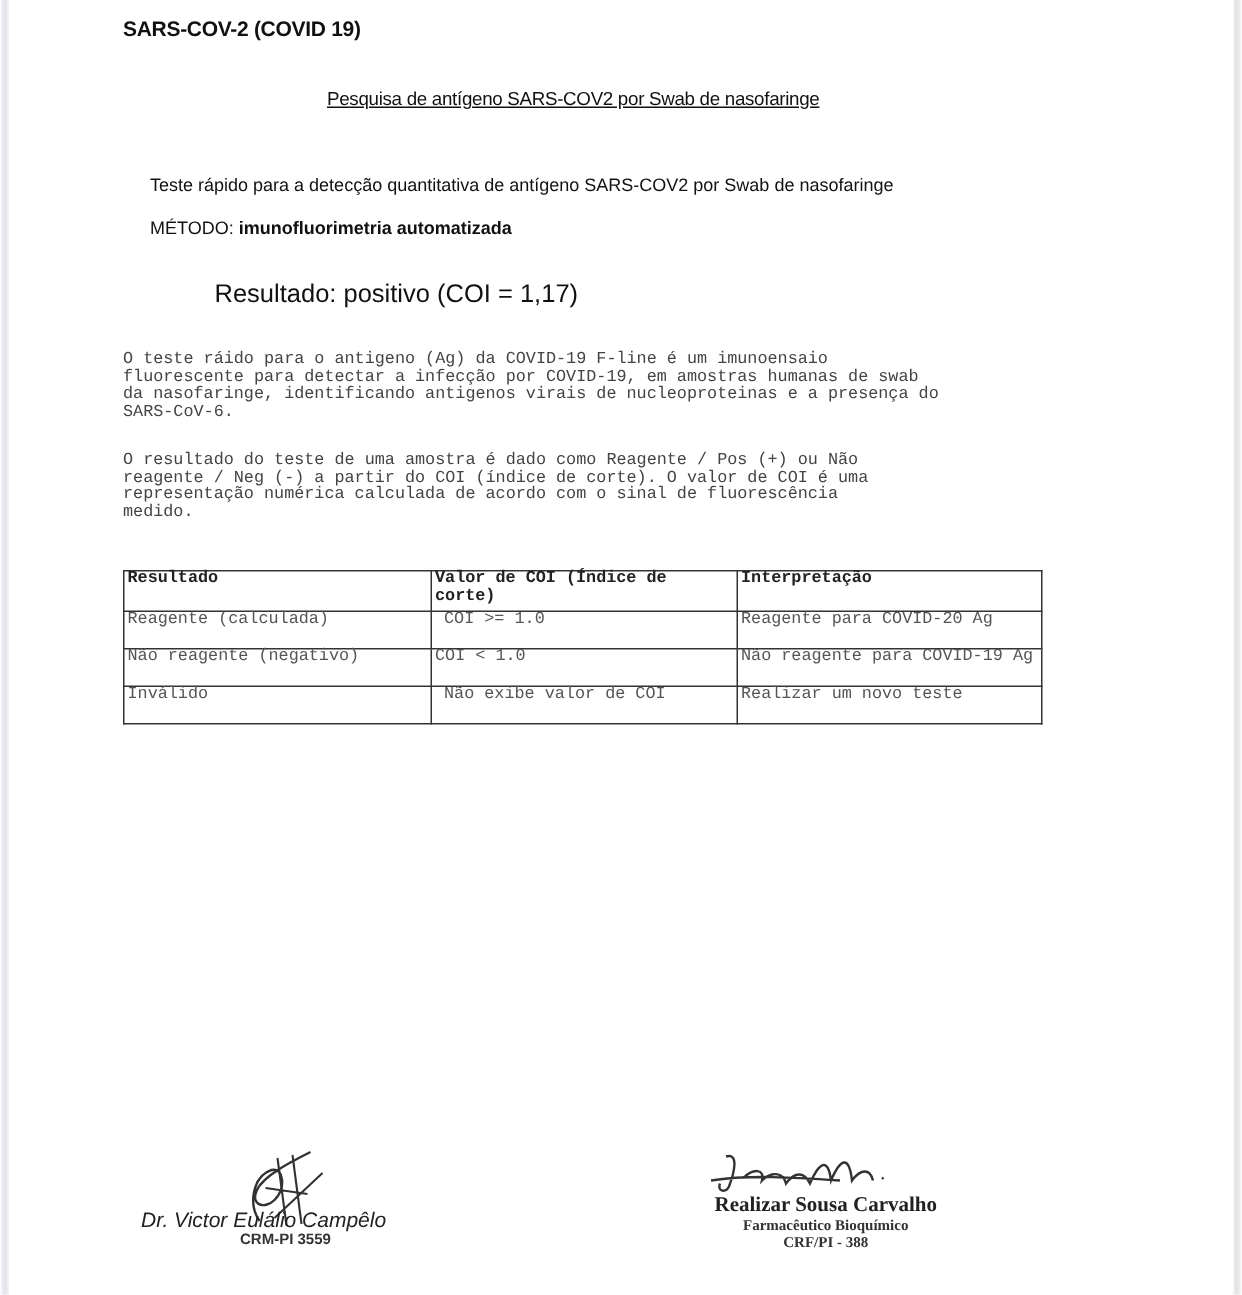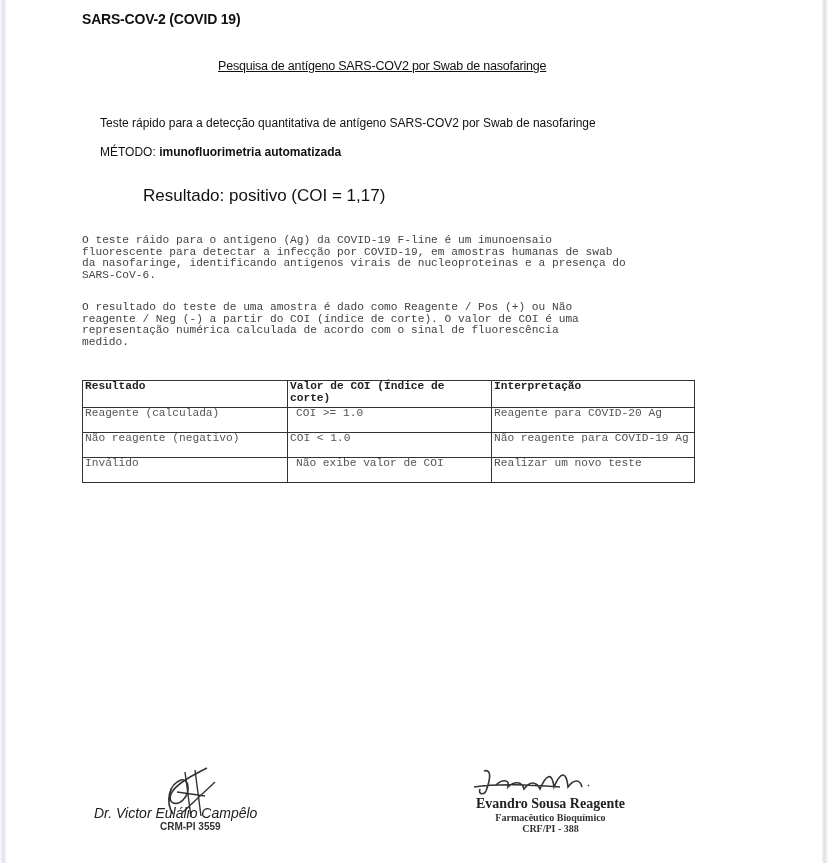--- a/index.html
+++ b/index.html
@@ -150,16 +150,16 @@
     <path d="M30 10 L 36 55 M 22 30 L 50 34 M 40 8 L 46 54 M 28 50 L 60 20" fill="none" stroke="#333" stroke-width="1.4"></path>
   </svg>
   <div class="sig1-name">Dr. Victor Eulálio Campêlo</div>
   <div class="sig1-reg">CRM-PI 3559</div>
 </div>
 
 <div class="sig-block sig2">
   <svg class="sig2-scribble" width="150" height="34" viewBox="0 0 150 34">
     <path d="M14 6 C 20 4, 22 10, 16 26 C 14 30, 8 30, 10 24 M 4 22 C 30 18, 60 20, 90 22 M 26 20 C 32 14, 40 14, 38 22 C 44 16, 52 16, 54 24 C 60 16, 66 16, 70 24 C 76 10, 82 6, 84 22 C 90 8, 96 4, 98 22 C 104 14, 110 14, 112 22 M 118 20 L 119 21" fill="none" stroke="#333" stroke-width="1.6"></path>
   </svg>
-  <div class="sig2-name">Evandro Sousa Reagente</div>
+  <div class="sig2-name">Realizar Sousa Carvalho</div>
   <div class="sig2-role">Farmacêutico Bioquímico</div>
   <div class="sig2-reg">CRF/PI - 388</div>
 </div>
 
 </body></html>

